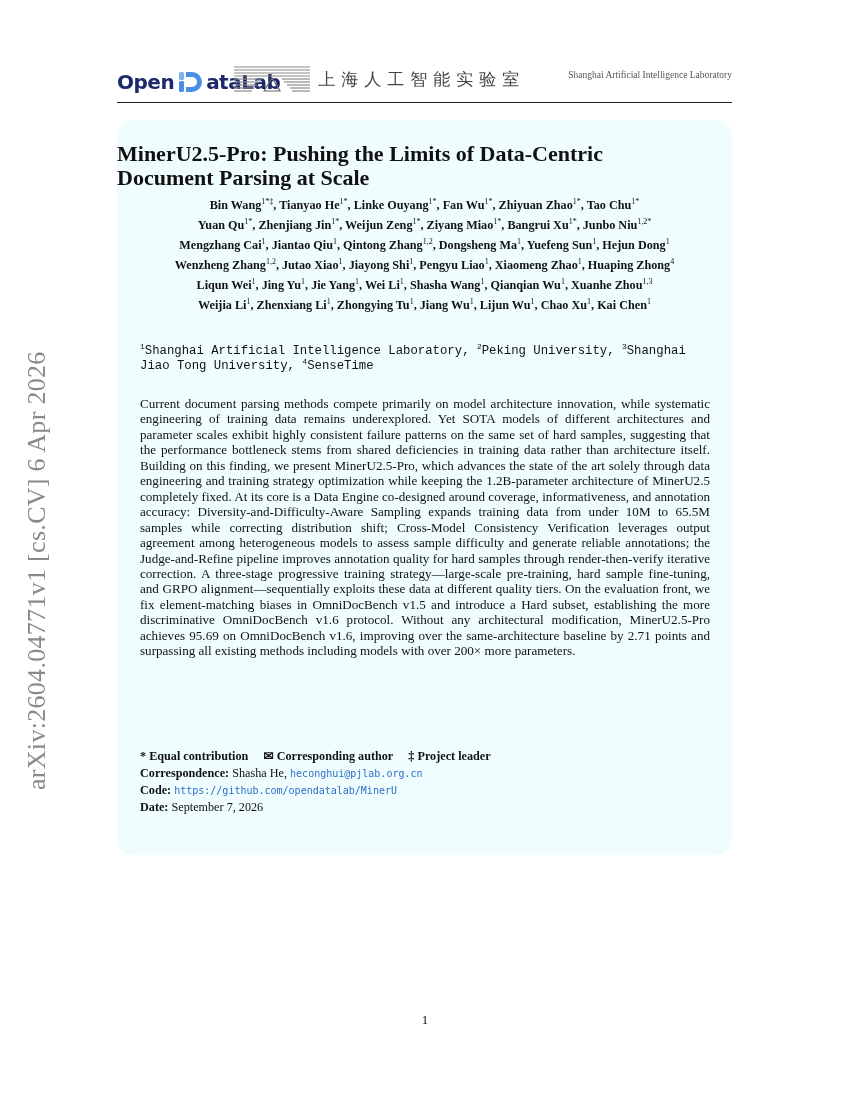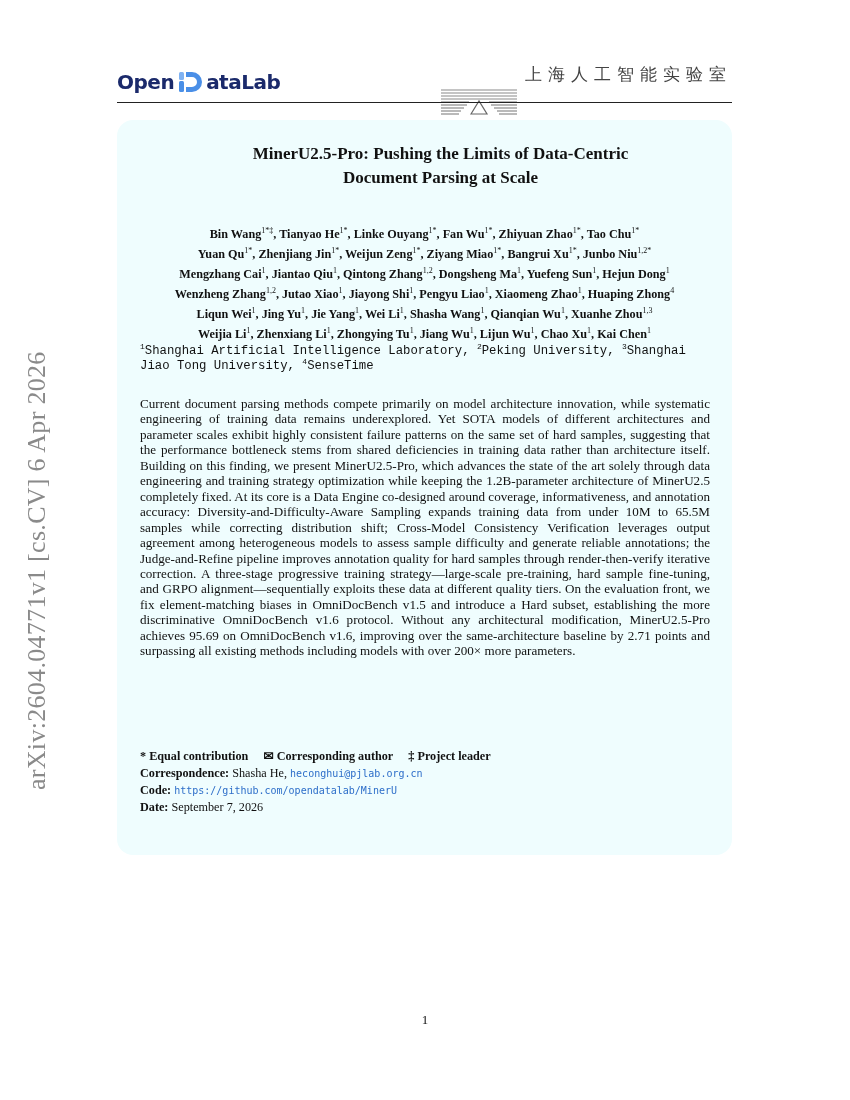--- a/index.html
+++ b/index.html
@@ -7,33 +7,33 @@
     width: 850px; height: 1100px; background: #ffffff; position: relative; overflow: hidden;
     font-family: "DejaVu Serif", "Liberation Serif", serif; color: #111;
   }
   .header { position: absolute; left: 117px; top: 62px; width: 615px; height: 40px; }
   .header-rule { position: absolute; left: 117px; top: 102px; width: 615px; height: 1px; background: #222; }
   .logo-odl { position: absolute; left: 0; top: 4px; height: 32px; display: flex; align-items: center;
     font-family: "DejaVu Sans", "Liberation Sans", sans-serif; font-weight: bold; font-size: 20px; color: #1b2a6b; letter-spacing: -0.5px; }
   .logo-odl .d-mark { display: inline-block; width: 26px; height: 26px; margin: 0 2px 0 4px; position: relative; }
   .logo-sail { position: absolute; right: 0; top: 2px; display: flex; align-items: center; gap: 6px; }
   .sail-mark { width: 80px; height: 30px; }
-  .sail-text { display: flex; flex-direction: column; gap: 43px; }
+  .sail-text { display: flex; flex-direction: row; gap: 43px; }
   .sail-cn { font-size: 17px; letter-spacing: 6px; color: #444; line-height: 20px; font-family: "DejaVu Sans", sans-serif; }
   .sail-en { font-size: 9.5px; color: #555; line-height: 12px; font-family: "Liberation Serif", serif; }
 
   .arxiv { position: absolute; left: 22px; top: 790px; transform-origin: 0 0; transform: rotate(-90deg);
     font-family: "Liberation Serif", "DejaVu Serif", serif; font-size: 26px; color: #8a8a8a; white-space: nowrap; letter-spacing: 0.3px; }
 
   .abstract-box { position: absolute; left: 117px; top: 120px; width: 615px; height: 735px;
     background: #effdfe; border-radius: 16px; }
-  .title { position: absolute; left: 0; top: 22px; width: 615px; text-align: center;
-    font-family: "Liberation Serif", serif; font-weight: bold; font-size: 17px; line-height: 24px; color: #111; padding-left: 16px; }
+  .title { position: absolute; left: 0; top: 22px; width: 615px; 
+    font-family: "Liberation Serif", serif; font-weight: bold; font-size: 22px; line-height: 24px; color: #111; }
   .authors { position: absolute; left: 0; top: 75px; width: 615px; text-align: center;
-    font-family: "Liberation Serif", serif; font-weight: bold; font-size: 12.2px; line-height: 20.1px; color: #111; margin-top: 29px; }
+    font-family: "Liberation Serif", serif; font-weight: bold; font-size: 12.2px; line-height: 20.1px; color: #111; }
   .authors sup { font-weight: normal; font-size: 8px; line-height: 0; }
   .affil { position: absolute; left: 23px; top: 224px; width: 575px;
     font-family: Liberation Mono, monospace; font-size: 12.3px; line-height: 15px; }
   .affil sup { font-size: 8px; line-height: 0; }
   .abstract { position: absolute; left: 23px; top: 276px; width: 570px;
     font-family: "Liberation Serif", serif; font-size: 13.1px; line-height: 15.45px; text-align: justify; hyphens: none; }
   .meta { position: absolute; left: 23px; top: 628px; width: 575px;
     font-family: "Liberation Serif", serif; font-size: 12.2px; line-height: 17px; }
   .meta .key { font-weight: bold; }
   .meta a { font-family: "DejaVu Sans Mono", "Liberation Mono", monospace; font-size: 10px; color: #2d6ec9; text-decoration: none; }

